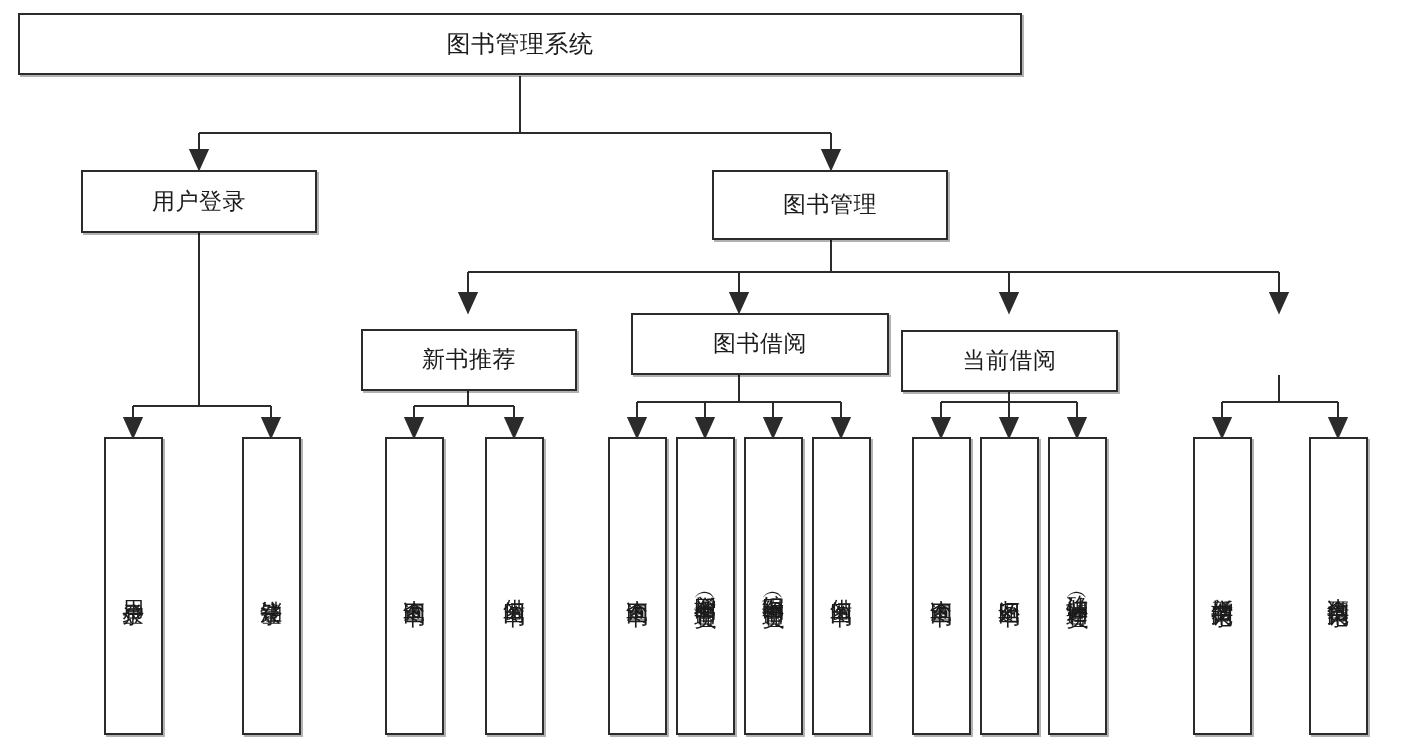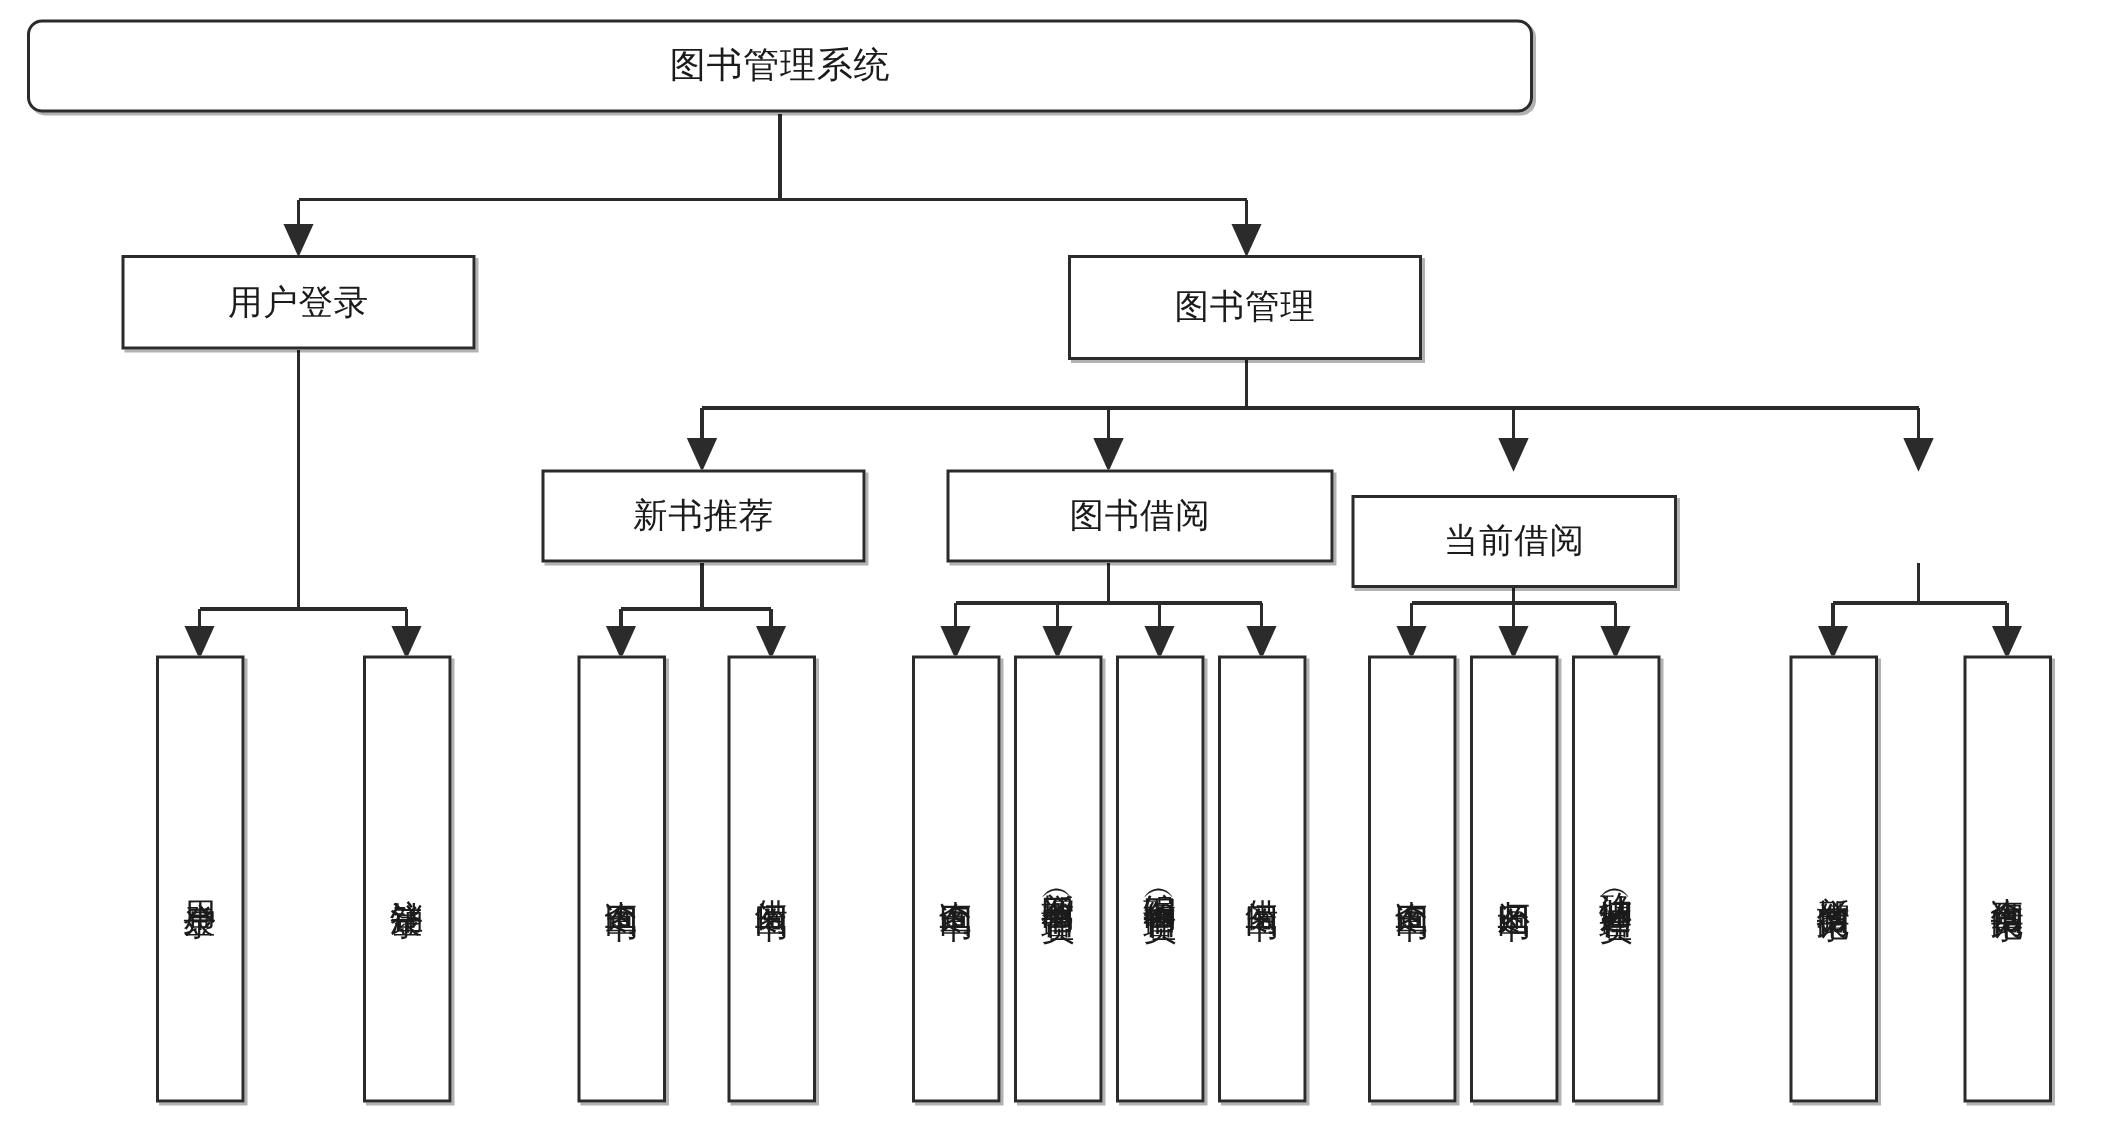--- a/index.html
+++ b/index.html
@@ -124,32 +124,32 @@
       <path d="M1009,402 L1009,428" marker-end="url(#arrowhead)"></path>
       <path d="M1077,402 L1077,428" marker-end="url(#arrowhead)"></path>
 
       <path d="M1279,375 L1279,402"></path>
       <path d="M1222,402 L1338,402"></path>
       <path d="M1222,402 L1222,428" marker-end="url(#arrowhead)"></path>
       <path d="M1338,402 L1338,428" marker-end="url(#arrowhead)"></path>
     </g>
   </svg>
 
-  <div class="node horiz root" style="left:18px; top:13px; width:1004px; height:62px;border-radius:10px;">
+  <div class="node horiz root" style="left:18px; top:13px; width:1004px; height:62px;">
     <span class="node-label">图书管理系统</span>
   </div>
 
   <div class="node horiz" style="left:81px; top:170px; width:236px; height:63px;">
     <span class="node-label">用户登录</span>
   </div>
   <div class="node horiz" style="left:712px; top:170px; width:236px; height:70px;">
     <span class="node-label">图书管理</span>
   </div>
 
-  <div class="node horiz" style="left:361px; top:313px; width:216px; height:62px;">
+  <div class="node horiz" style="left:361px; top:329px; width:216px; height:62px;">
     <span class="node-label">新书推荐</span>
   </div>
   <div class="node horiz" style="left:631px; top:313px; width:258px; height:62px;">
     <span class="node-label">图书借阅</span>
   </div>
   <div class="node horiz" style="left:901px; top:330px; width:217px; height:62px;">
     <span class="node-label">当前借阅</span>
   </div>
 
   <div class="node vert" style="left:104px; top:437px; width:59px; height:298px;">

